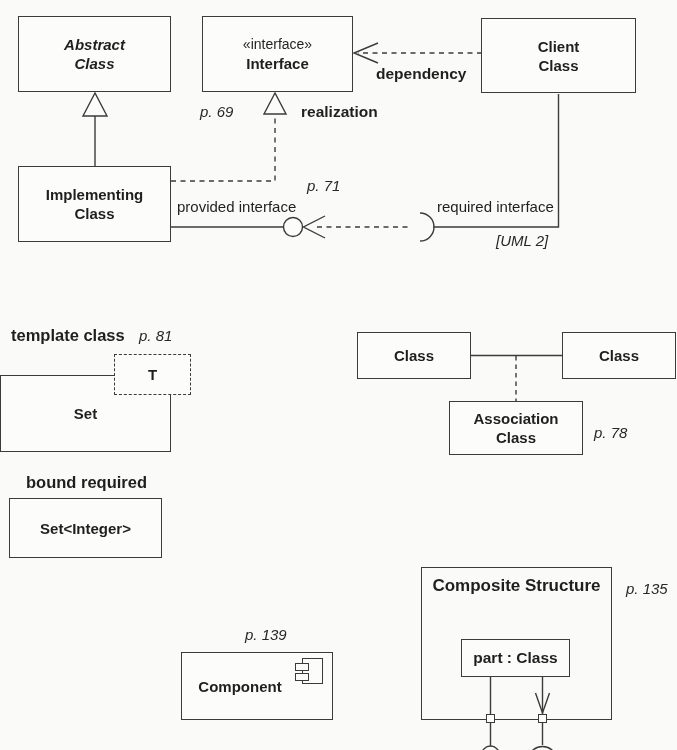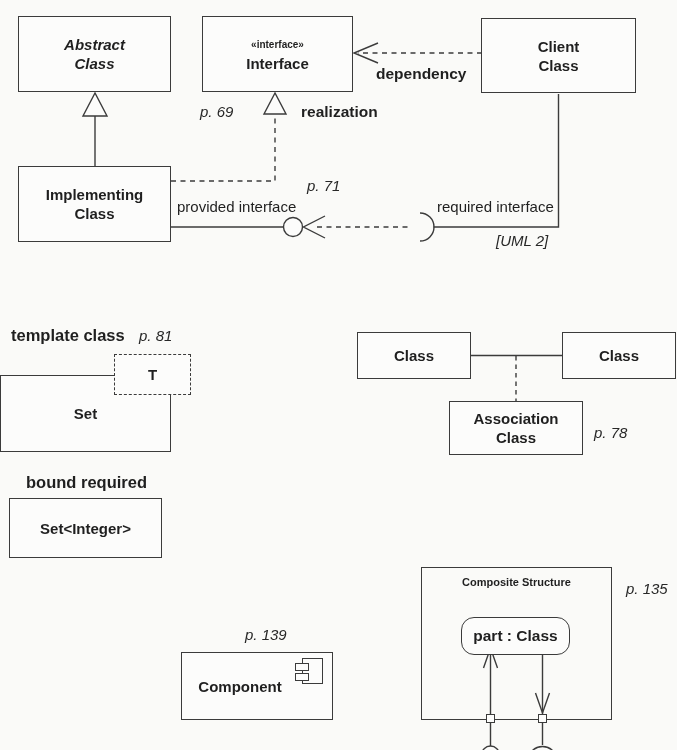--- a/index.html
+++ b/index.html
@@ -11,29 +11,29 @@
   }
   .canvas { position:absolute; left:0; top:0; width:677px; height:750px;margin-top:16px; }
   svg.wires { position:absolute; left:0; top:0; z-index:1; }
   .box {
     position:absolute; z-index:2;
     border:1.5px solid #3b3b3b; background:#fcfcfb;
     display:flex; flex-direction:column; align-items:center; justify-content:center;
     text-align:center;
   }
   .box .l { font-weight:bold; font-size:15px; line-height:19px; }
-  .box .stereo { font-weight:bold; font-size:10px; line-height:19px; }
+  .box .stereo { font-weight:normal; font-size:14px; line-height:19px; }
   .transparent { background:transparent; }
   .dashedbox { border:1.6px dashed #3b3b3b; background:#fcfcfb; z-index:3; }
   .lbl { position:absolute; z-index:2; font-size:15px; white-space:nowrap; }
   .b  { font-weight:bold; font-size:15.5px; }
   .i  { font-style:italic; color:#272727; }
   .cap { position:absolute; z-index:2; font-weight:bold; font-size:16.5px; white-space:nowrap; }
   .cs-title { position:absolute; top:8px; left:0; right:0; text-align:center;
-              font-weight:bold; font-size:11px; }
+              font-weight:bold; font-size:17px; }
   .partbox { position:absolute; z-index:2; border:1.5px solid #3b3b3b; background:#fcfcfb;
              display:flex; align-items:center; justify-content:center;
              font-weight:bold; font-size:15.5px; }
   .port { position:absolute; z-index:4; width:9px; height:9px;
           background:#fcfcfb; border:1.3px solid #3b3b3b; }
   .comp-icon { position:absolute; right:9px; top:5px; width:21px; height:26px;
                border:1.4px solid #3b3b3b; background:#fcfcfb; }
   .comp-tab { position:absolute; left:-8px; width:14px; height:8px;
               border:1.4px solid #3b3b3b; background:#fcfcfb; }
   .tab1 { top:4px; } .tab2 { top:14px; }
@@ -135,19 +135,19 @@
     <div class="comp-icon">
       <div class="comp-tab tab1"></div>
       <div class="comp-tab tab2"></div>
     </div>
   </div>
 
   <div class="box transparent" style="left:421px; top:551px; width:191px; height:153px; display:block;">
     <div class="cs-title">Composite Structure</div>
   </div>
   <div class="lbl i" style="left:626px; top:564px;">p. 135</div>
-  <div class="partbox" style="left:461px; top:601px; width:109px; height:38px;border-radius:13px;">
+  <div class="partbox" style="left:461px; top:623px; width:109px; height:38px;">
     <span>part : Class</span>
   </div>
   <div class="port" style="left:486px; top:698px;"></div>
   <div class="port" style="left:538px; top:698px;"></div>
 
 </div>
 
 </body></html>

